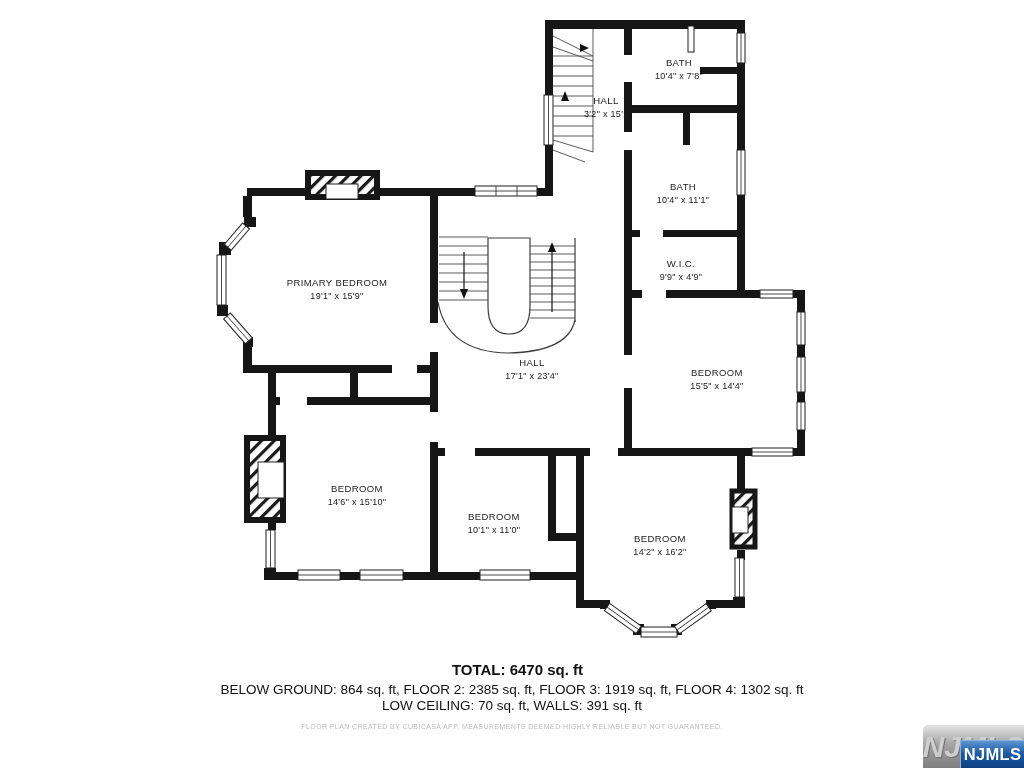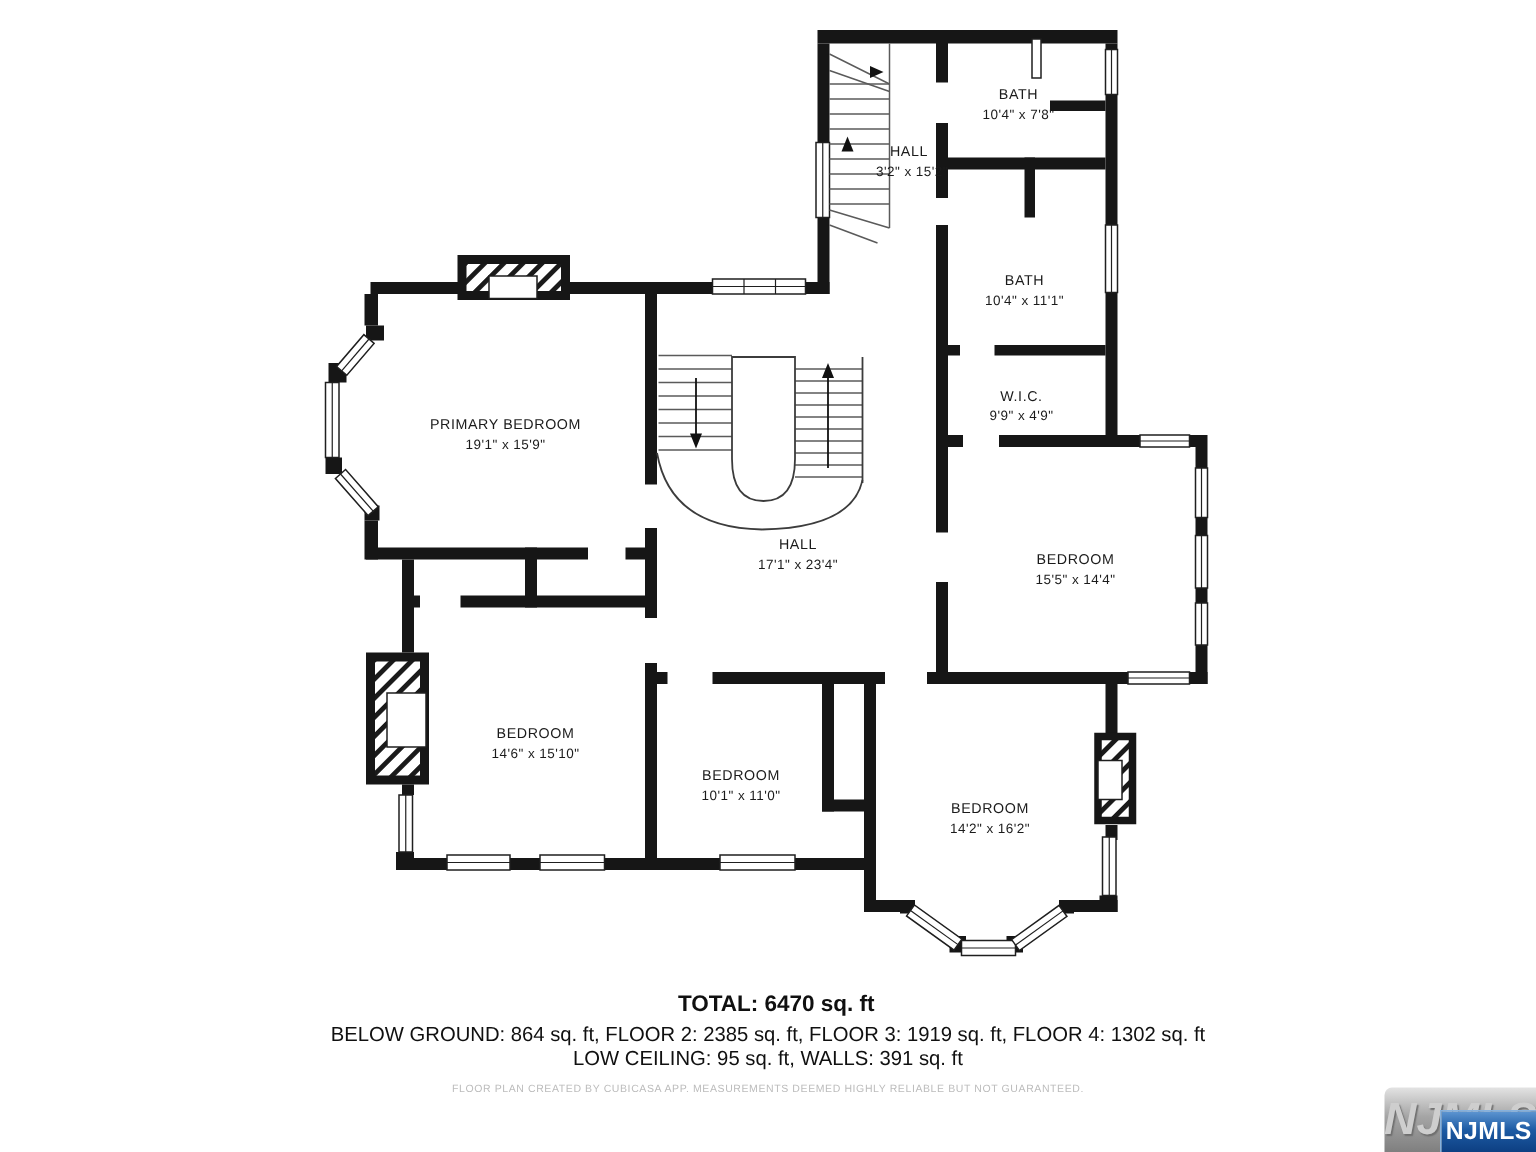--- a/index.html
+++ b/index.html
@@ -280,18 +280,18 @@
     <g>
       <text class="rname" x="660" y="542">BEDROOM</text>
       <text class="rdims" x="660" y="555">14'2" x 16'2"</text>
     </g>
   </g>
 </svg>
 
 <div class="footer">
   <div class="total">TOTAL: 6470 sq. ft</div>
   <div class="line">BELOW GROUND: 864 sq. ft, FLOOR 2: 2385 sq. ft, FLOOR 3: 1919 sq. ft, FLOOR 4: 1302 sq. ft</div>
-  <div class="line">LOW CEILING: 95 sq. ft, WALLS: 391 sq. ft</div>
+  <div class="line">LOW CEILING: 70 sq. ft, WALLS: 391 sq. ft</div>
   <div class="disclaimer">FLOOR PLAN CREATED BY CUBICASA APP. MEASUREMENTS DEEMED HIGHLY RELIABLE BUT NOT GUARANTEED.</div>
 </div>
 
 <div class="wm">NJMLS</div>
 <div class="badge">NJMLS</div>
 
 </body></html>

